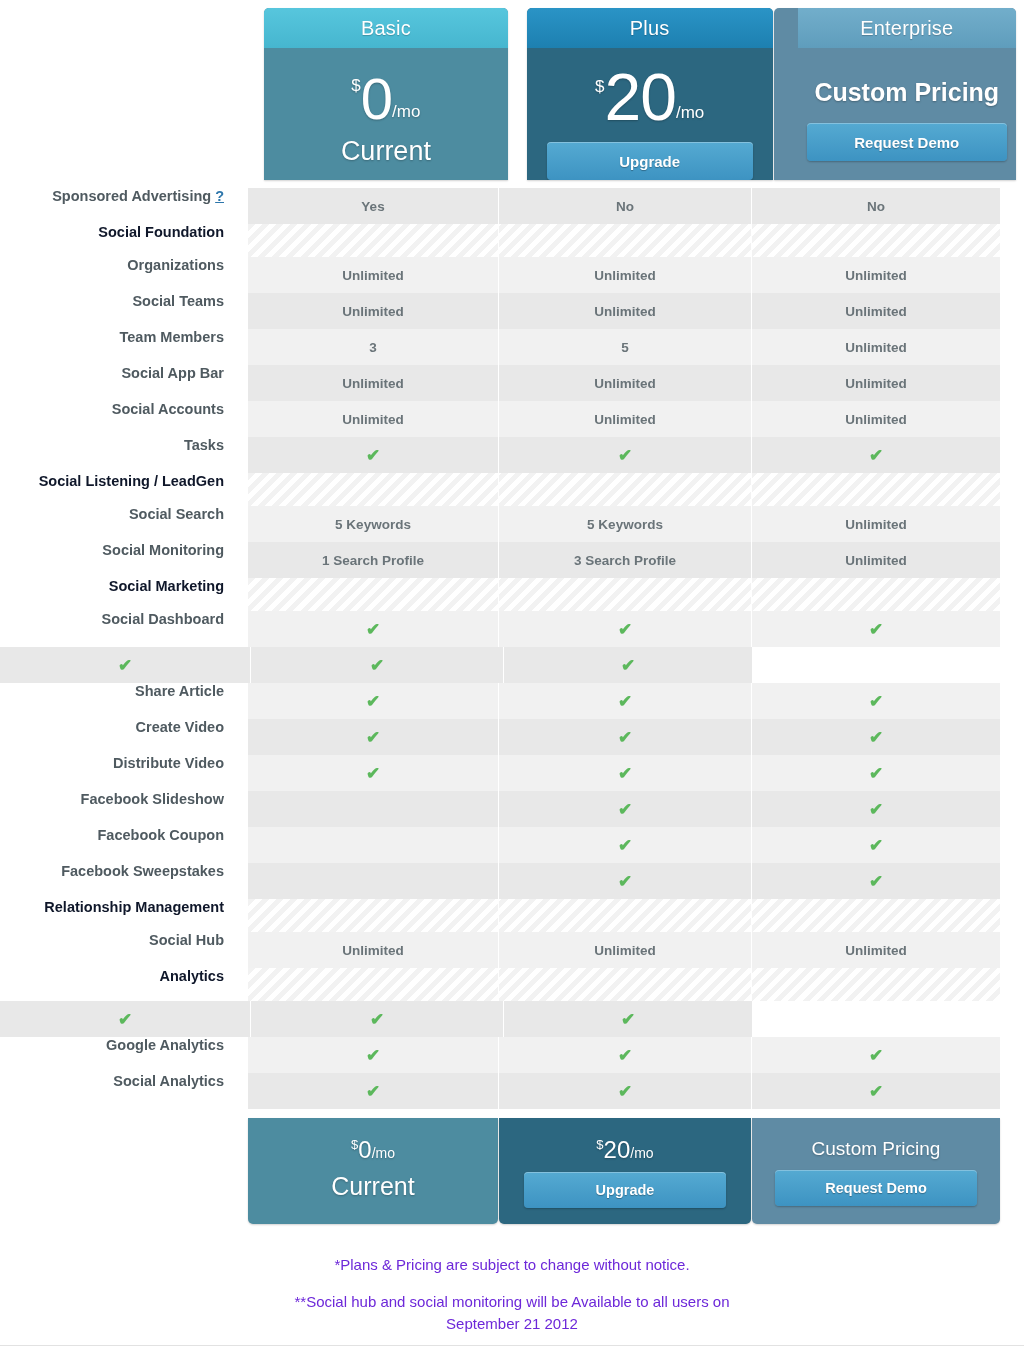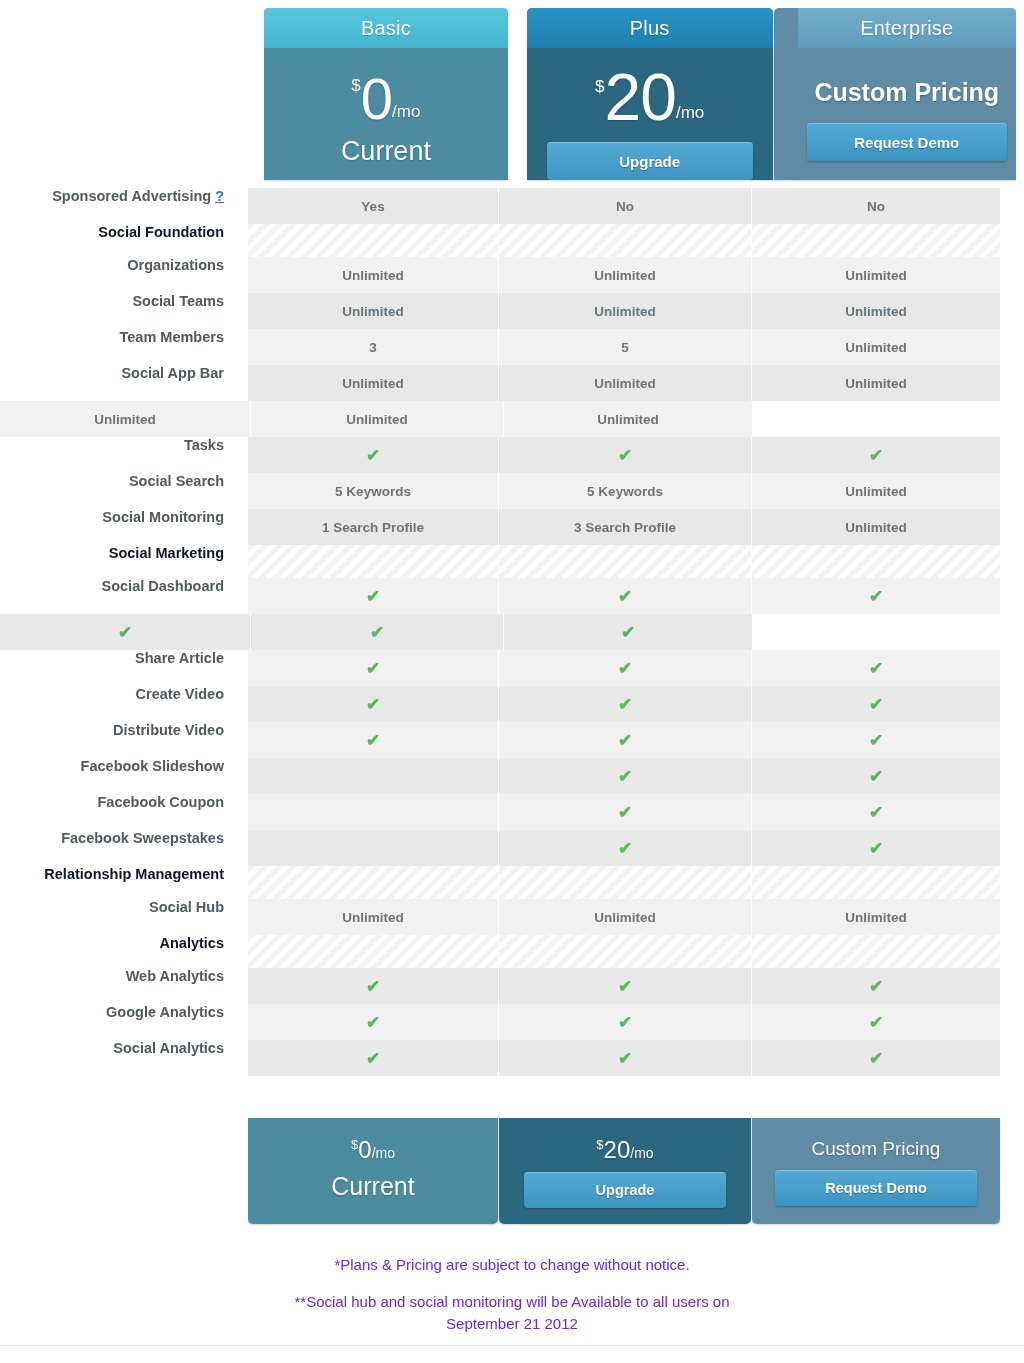--- a/index.html
+++ b/index.html
@@ -328,35 +328,42 @@
         <div class="value-cell c2">5</div>
         <div class="value-cell c3">Unlimited</div>
       </div>
       <div class="row feature odd">
         <div class="label-cell">Social App Bar</div>
         <div class="value-cell c1">Unlimited</div>
         <div class="value-cell c2">Unlimited</div>
         <div class="value-cell c3">Unlimited</div>
       </div>
       <div class="row feature even">
+        <div class="label-cell">Social Accounts</div>
         <div class="value-cell c1">Unlimited</div>
         <div class="value-cell c2">Unlimited</div>
         <div class="value-cell c3">Unlimited</div>
       </div>
       <div class="row feature odd">
         <div class="label-cell">Tasks</div>
         <div class="value-cell c1">
           <span class="check">✔</span>
         </div>
         <div class="value-cell c2">
           <span class="check">✔</span>
         </div>
         <div class="value-cell c3">
           <span class="check">✔</span>
         </div>
+      </div>
+      <div class="row section">
+        <div class="label-cell">Social Listening / LeadGen</div>
+        <div class="value-cell c1"></div>
+        <div class="value-cell c2"></div>
+        <div class="value-cell c3"></div>
       </div>
       <div class="row feature even">
         <div class="label-cell">Social Search</div>
         <div class="value-cell c1">5 Keywords</div>
         <div class="value-cell c2">5 Keywords</div>
         <div class="value-cell c3">Unlimited</div>
       </div>
       <div class="row feature odd">
         <div class="label-cell">Social Monitoring</div>
         <div class="value-cell c1">1 Search Profile</div>
@@ -470,21 +477,20 @@
         <div class="value-cell c2">Unlimited</div>
         <div class="value-cell c3">Unlimited</div>
       </div>
       <div class="row section">
         <div class="label-cell">Analytics</div>
         <div class="value-cell c1"></div>
         <div class="value-cell c2"></div>
         <div class="value-cell c3"></div>
       </div>
       <div class="row feature odd">
-        <div class="label-cell">Web Analytics</div>
         <div class="value-cell c1">
           <span class="check">✔</span>
         </div>
         <div class="value-cell c2">
           <span class="check">✔</span>
         </div>
         <div class="value-cell c3">
           <span class="check">✔</span>
         </div>
       </div>

